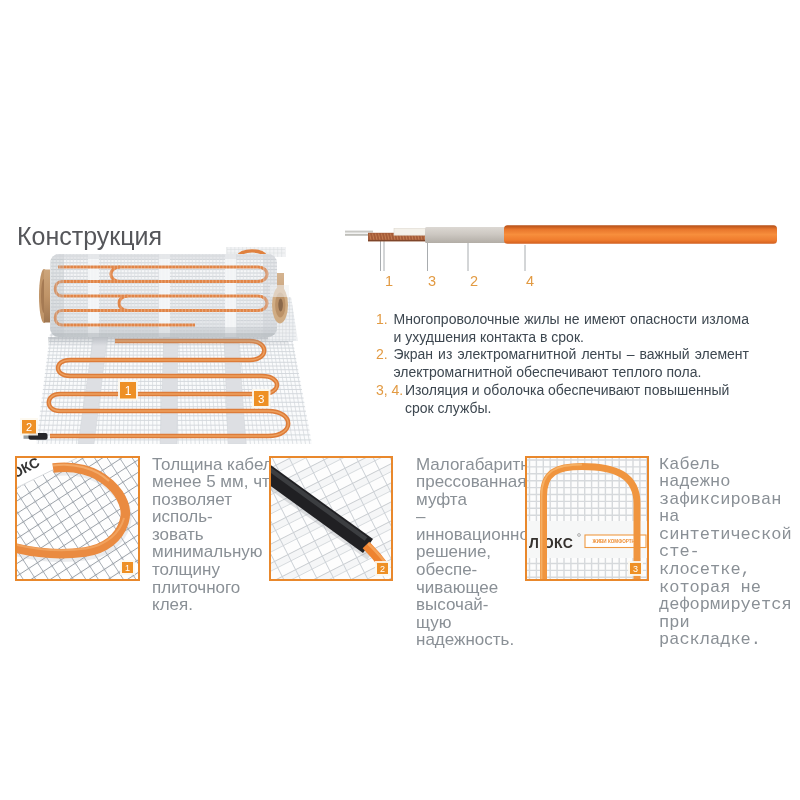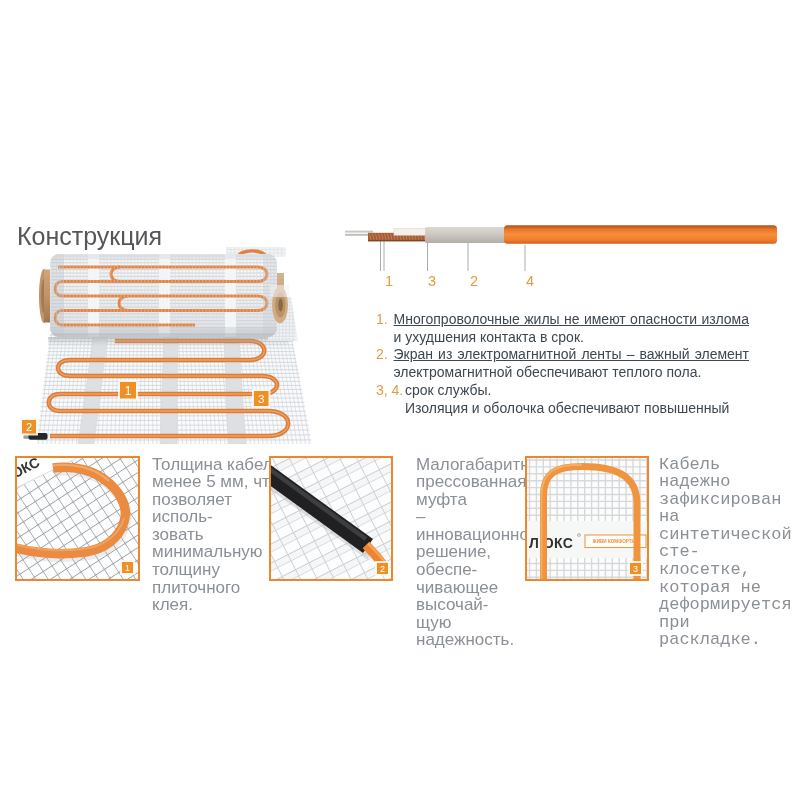--- a/index.html
+++ b/index.html
@@ -2,21 +2,21 @@
 <html><head><meta charset="utf-8">
 <style>
 html,body{margin:0;padding:0;}
 body{width:800px;height:800px;background:#ffffff;position:relative;overflow:hidden;
  font-family:"Liberation Sans", sans-serif;}
 .abs{position:absolute;}
 #title{left:17px;top:222px;font-size:25px;color:#55565a;}
 #list{position:absolute;left:376px;top:311px;width:373px;font-size:14px;line-height:17.7px;color:#3d4750;}
 .it{position:relative;}
 .mk{position:absolute;left:0;top:0;color:#e29a42;}
-.jl{display:block;text-align:justify;text-align-last:justify;text-decoration:underline;}
+.jl{display:block;text-align:justify;text-align-last:justify;}
 .it span{display:block;}
 .ptext{position:absolute;width:130px;font-size:17px;line-height:17.6px;color:#8a9096;}
 .panel{position:absolute;border:2px solid #e9882c;background:#fff;}
 </style></head><body>
 <div class="abs" id="title">Конструкция</div>
 <svg class="abs" style="left:340px;top:218px" width="445" height="75" viewBox="340 218 445 75">
     <defs>
       <linearGradient id="jg" x1="0" y1="0" x2="0" y2="1">
         <stop offset="0" stop-color="#b44f17"></stop>
         <stop offset="0.22" stop-color="#e8762c"></stop>
@@ -75,22 +75,22 @@
       <span class="jl">Многопроволочные жилы не имеют опасности излома</span>
       <span>и ухудшения контакта в срок.</span>
     </div>
 <div class="it" style="padding-left:17.5px">
       <span class="mk">2.</span>
       <span class="jl">Экран из электромагнитной ленты – важный элемент</span>
       <span>электромагнитной обеспечивают теплого пола.</span>
     </div>
 <div class="it" style="padding-left:29px">
       <span class="mk">3,&nbsp;4.</span>
+      <span style="display:block">Изоляция и оболочка обеспечивают повышенный</span>
       <span>срок службы.</span>
-      <span style="display:block">Изоляция и оболочка обеспечивают повышенный</span>
     </div>
 </div>
 <svg class="abs" style="left:20px;top:245px" width="330" height="210" viewBox="0 0 330 210">
     <defs>
       <linearGradient id="rollg" x1="0" y1="0" x2="0" y2="1">
         <stop offset="0" stop-color="#edeff1"></stop>
         <stop offset="0.12" stop-color="#f7f8f9"></stop>
         <stop offset="0.55" stop-color="#eef0f2"></stop>
         <stop offset="0.85" stop-color="#e4e7ea"></stop>
         <stop offset="1" stop-color="#d7dade"></stop>

